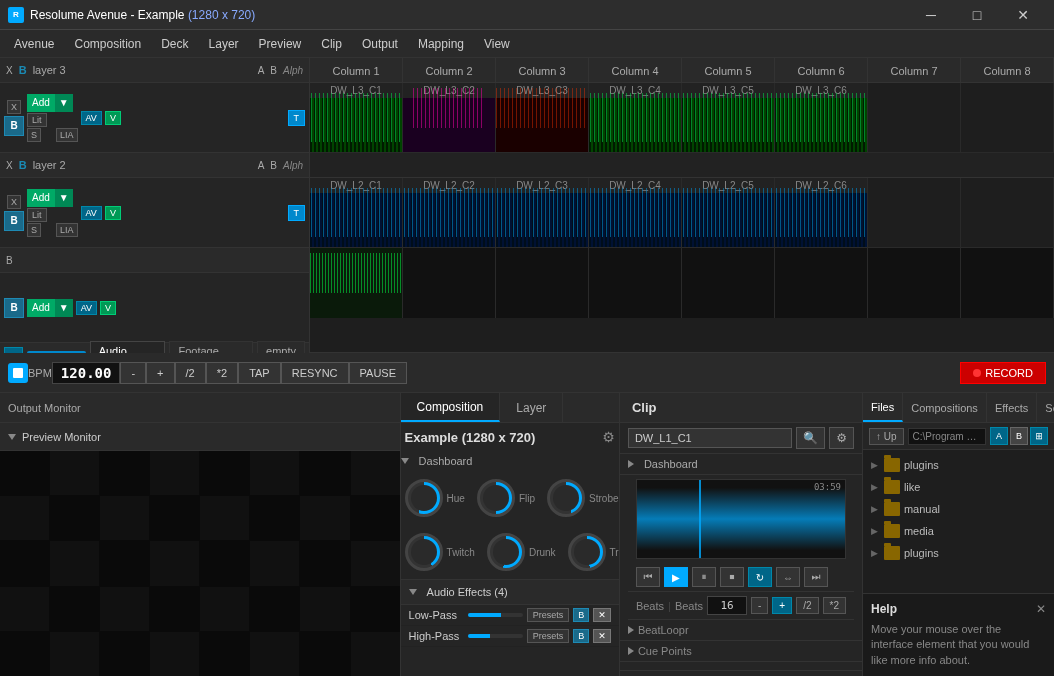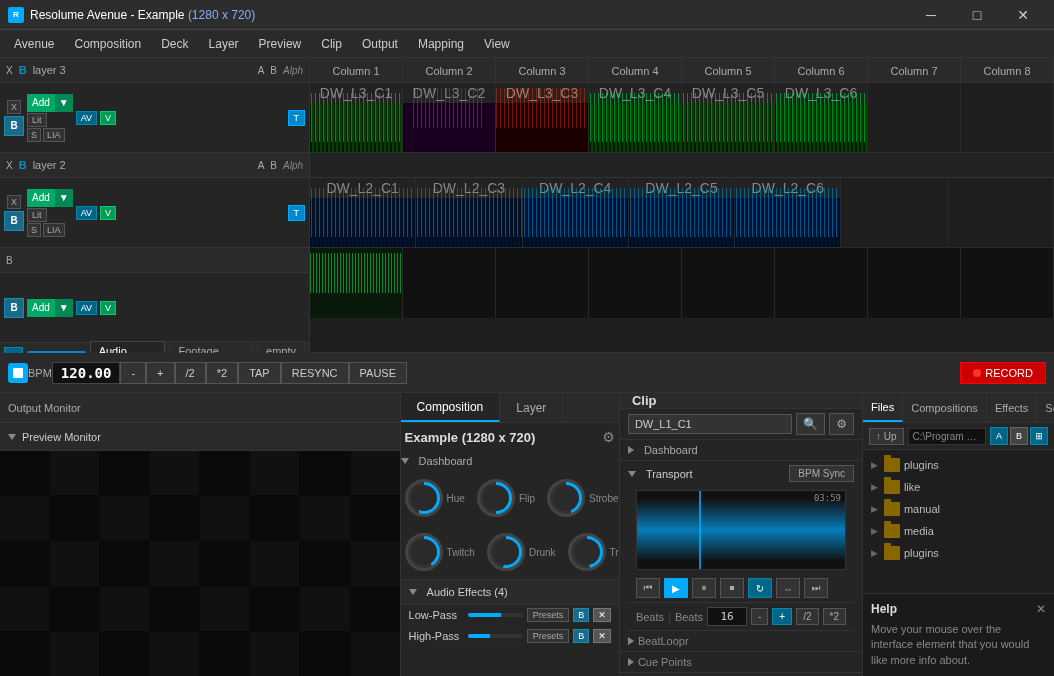--- a/index.html
+++ b/index.html
@@ -28,28 +28,28 @@
     #layers-panel { width: 310px; background: #252525; border-right: 1px solid #333; flex-shrink: 0; }
     .layer-x-btn { width: 14px; height: 14px; background: #333; border: 1px solid #555; color: #aaa; font-size: 9px; cursor: pointer; display: flex; align-items: center; justify-content: center; }
     .layer-b-btn { width: 20px; height: 20px; background: #1a6a8a; border: 1px solid #1e8ab4; color: #fff; font-size: 10px; font-weight: bold; cursor: pointer; display: flex; align-items: center; justify-content: center; }
     .add-btn { background: #00aa66; border: none; color: #fff; font-size: 10px; padding: 2px 5px; cursor: pointer; height: 18px; display: flex; align-items: center; }
     .add-btn-arrow { background: #008855; border: none; color: #fff; font-size: 10px; padding: 2px 4px; cursor: pointer; height: 18px; display: flex; align-items: center; }
     .lit-btn { background: #333; border: 1px solid #555; color: #aaa; font-size: 9px; padding: 1px 4px; cursor: pointer; }
     .av-btn { background: #006688; border: 1px solid #0088aa; color: #fff; font-size: 9px; padding: 1px 4px; cursor: pointer; }
     .v-btn { background: #009955; border: 1px solid #00cc77; color: #fff; font-size: 9px; padding: 1px 4px; cursor: pointer; }
     .t-btn { background: #0088cc; border: 1px solid #00aaff; color: #fff; font-size: 9px; padding: 2px 5px; cursor: pointer; margin-left: auto; }
     .s-btn { background: #333; border: 1px solid #555; color: #aaa; font-size: 9px; padding: 1px 3px; cursor: pointer; }
-    .lia-btn { background: #333; border: 1px solid #555; color: #aaa; font-size: 9px; padding: 1px 3px; cursor: pointer; }
+    .lia-btn { background: #333; border: 1px solid #555; color: #aaa; font-size: 9px; padding: 1px 3px; cursor: pointer; margin-left: 13px; }
 
     
     #timeline-right { flex: 1; background: #1e1e1e; overflow: hidden; }
     .timeline-header { height: 25px; background: #2a2a2a; display: flex; border-bottom: 1px solid #333; justify-content: flex-end; }
     .col-header { flex: 1; display: flex; align-items: center; justify-content: center; font-size: 11px; color: #aaa; border-right: 1px solid #333; height: 25px; }
     .clip-cell { flex: 1; border-right: 1px solid #2a2a2a; position: relative; overflow: hidden; cursor: pointer; display: flex; flex-direction: column; }
-    .clip-label { font-size: 14px; color: #888; text-align: center; padding: 2px 0; background: #222; }
+    .clip-label { font-size: 10px; color: #888; text-align: center; padding: 2px 0; background: #222; }
     .ab-tab { width: 20px; height: 20px; background: #006688; border: 1px solid #0088aa; color: #fff; font-size: 10px; cursor: pointer; display: flex; align-items: center; justify-content: center; }
 
     
     #transport-bar { height: 40px; background: #2a2a2a; display: flex; align-items: center; padding: 0 8px; gap: 0; border-bottom: 1px solid #333; }
     .bpm-display { background: #111; border: 1px solid #444; padding: 2px 8px; font-size: 14px; font-weight: bold; color: #fff; font-family: monospace; }
     .transport-btn { background: #333; border: 1px solid #555; color: #ccc; padding: 4px 10px; cursor: pointer; font-size: 11px; }
     .record-btn { background: #cc0000; border: 1px solid #ff0000; color: #fff; padding: 4px 12px; cursor: pointer; font-size: 11px; margin-left: auto; display: flex; align-items: center; gap: 4px; }
     .record-dot { width: 8px; height: 8px; background: #ff3333; border-radius: 50%; }
 
     
@@ -305,20 +305,23 @@
           </div>
         <div class="clip-cell" style="border-right:1px solid #2a2a2a; cursor:pointer;"></div>
         <div class="clip-cell" style="cursor:pointer;"></div>
       </div>
 
       <div style="height:25px; background:#222; border-bottom:1px solid #333;"></div>
 
       <div style="height:70px; display:flex; border-bottom:1px solid #2a2a2a;">
         <div class="clip-cell clip-blue">
             <div class="clip-label">DW_L2_C1</div>
+          </div>
+        <div class="clip-cell clip-blue">
+            <div class="clip-label">DW_L2_C2</div>
           </div>
         <div class="clip-cell clip-blue">
             <div class="clip-label">DW_L2_C3</div>
           </div>
         <div class="clip-cell clip-blue">
             <div class="clip-label">DW_L2_C4</div>
           </div>
         <div class="clip-cell clip-blue">
             <div class="clip-label">DW_L2_C5</div>
           </div>
@@ -529,27 +532,20 @@
         <button class="clip-icon-btn">🔍</button>
         <button class="clip-icon-btn">⚙</button>
       </div>
 
       <div class="section-header" style="padding:4px 8px;">
         <div style="width:0; height:0; border-top:4px solid transparent; border-bottom:4px solid transparent; border-left:6px solid #888; margin-right:6px;"></div>
         <span>Dashboard</span>
       </div>
 
       <div style="padding:0 8px; border-top:1px solid #333;">
-        <div style="display:flex; align-items:center; justify-content:space-between; padding:4px 0; cursor:pointer;">
-          <div style="display:flex; align-items:center; gap:4px;">
-            <div class="triangle-down"></div>
-            <span>Transport</span>
-          </div>
-          <button class="bpm-sync-btn">BPM Sync</button>
-        </div>
 
         <div class="clip-preview">
           <div class="clip-waveform-full"></div>
           <span class="clip-time">03:59</span>
           <div style="position:absolute; top:0; left:30%; width:2px; height:100%; background:#00aaff; opacity:0.8;"></div>
         </div>
 
         <div class="playback-controls">
           <button class="ctrl-btn">⏮</button>
           <button class="play-btn">▶</button>

